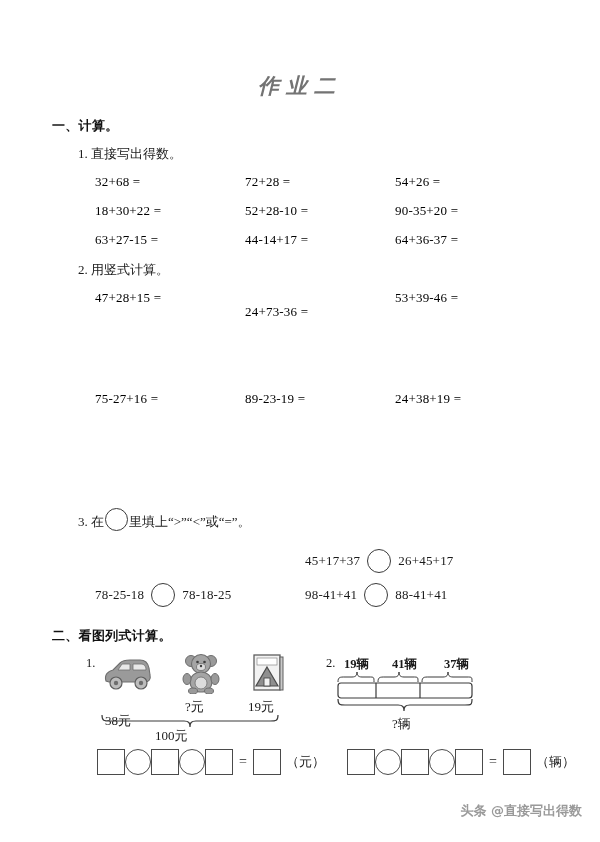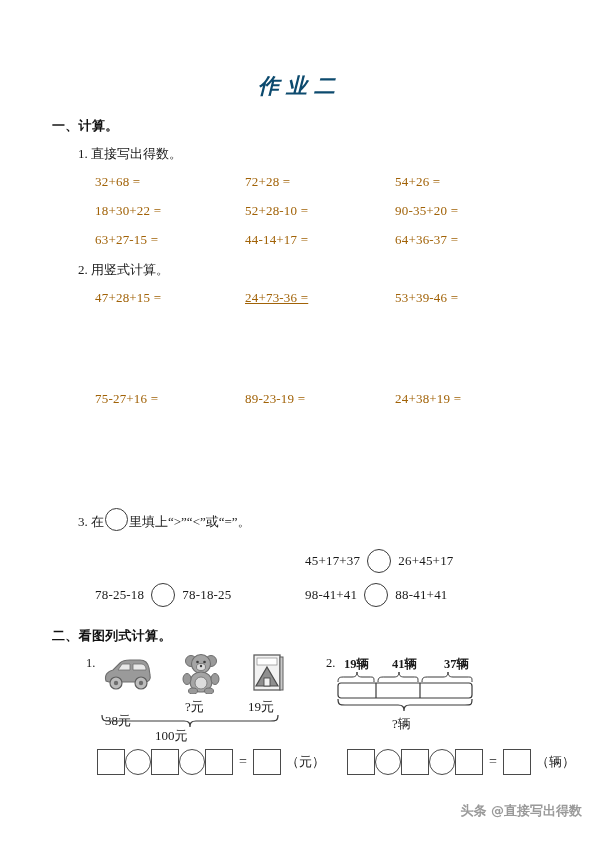--- a/index.html
+++ b/index.html
@@ -24,21 +24,21 @@
   
   .title {
     position: absolute;
     top: 72px;
     left: 0;
     width: 600px;
     text-align: center;
     font-size: 21px;
     font-weight: bold;
     letter-spacing: 7px;
-    color: #0c4a6e;
+    color: #737373;
     font-family: "DejaVu Serif", "Liberation Serif", serif;
     font-style: italic;
   }
 
   
   .sec-head {
     position: absolute;
     font-size: 13px;
     font-weight: bold;
     color: #111;
@@ -49,21 +49,21 @@
     position: absolute;
     font-size: 13px;
     color: #1a1a1a;
     white-space: nowrap;
   }
 
   
   .expr {
     position: absolute;
     font-size: 13px;
-    color: #a16207;
+    color: #000000;
     white-space: nowrap;
     letter-spacing: 0.2px;
   }
 
   
   .cmp {
     position: absolute;
     display: flex;
     align-items: center;
     font-size: 13px;
@@ -174,21 +174,21 @@
   <div class="expr" style="top:203px; left:245px;">52+28-10 =</div>
   <div class="expr" style="top:203px; left:395px;">90-35+20 =</div>
 
   <div class="expr" style="top:232px; left:95px;">63+27-15 =</div>
   <div class="expr" style="top:232px; left:245px;">44-14+17 =</div>
   <div class="expr" style="top:232px; left:395px;">64+36-37 =</div>
 
   <div class="sub-head" style="top:261px; left:78px;">2. 用竖式计算。</div>
 
   <div class="expr" style="top:290px; left:95px;">47+28+15 =</div>
-  <div class="expr" style="top:290px; left:245px;text-decoration:underline;">24+73-36 =</div>
+  <div class="expr" style="top:304px; left:245px;">24+73-36 =</div>
   <div class="expr" style="top:290px; left:395px;">53+39-46 =</div>
 
   <div class="expr" style="top:391px; left:95px;">75-27+16 =</div>
   <div class="expr" style="top:391px; left:245px;">89-23-19 =</div>
   <div class="expr" style="top:391px; left:395px;">24+38+19 =</div>
 
   <div class="sub-head" style="top:508px; left:78px;">
     <span>3. 在</span><span class="circle-inline"></span><span>里填上“&gt;”“&lt;”或“=”。</span>
   </div>
 

